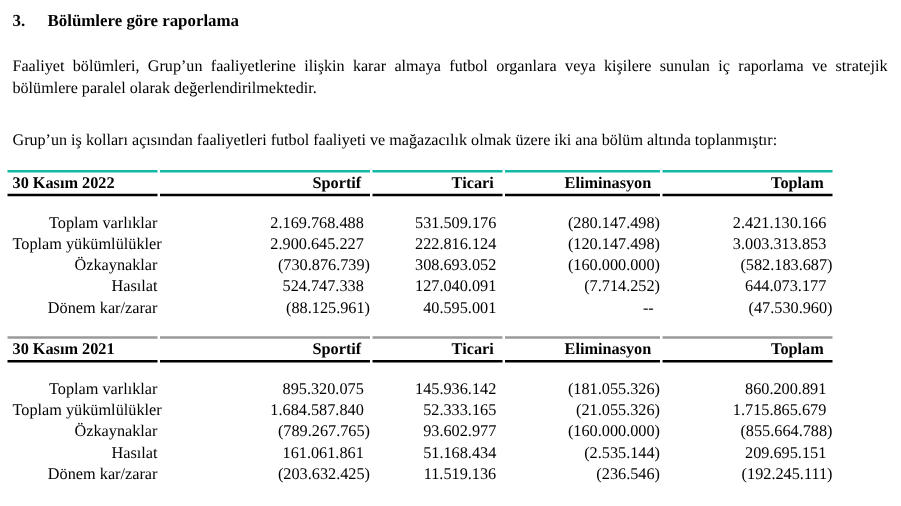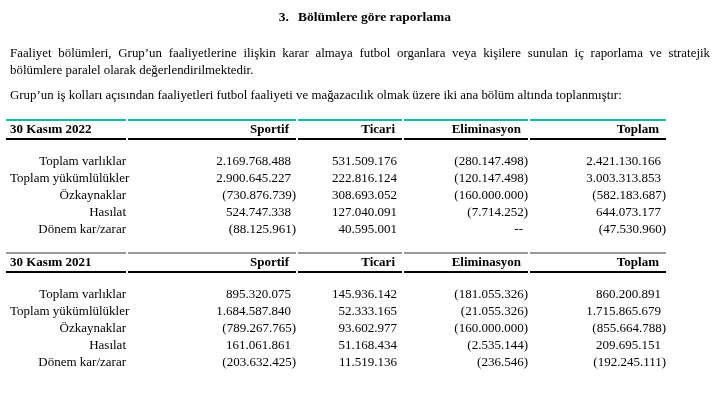--- a/index.html
+++ b/index.html
@@ -10,33 +10,32 @@
     color: #000000;
     font-family: "Liberation Serif", "DejaVu Serif", serif;
     overflow: hidden;
   }
   .page { padding: 9px 10px 0 10px; }
 
   .heading {
     font-weight: bold;
     font-size: 13.5px;
     line-height: 15px;
-    text-align: center;
   }
   .hnum { display: inline-block; width: 28px; }
 
   .para {
     margin: 0;
     width: 700px;
     font-size: 12.9px;
     line-height: 16.5px;
     text-align: justify;
   }
   .para.p1 { margin-top: 21px; }
-  .para.p2 { margin-top: 9px; }
+  .para.p2 { margin-top: 26px; }
 
   table.fin {
     border-collapse: separate;
     border-spacing: 2px 0;
     table-layout: fixed;
     width: 664px;
     margin: 15px 0 0 -6px;
     font-size: 13px;
   }
   table.fin.t2 { margin-top: 15px; }

